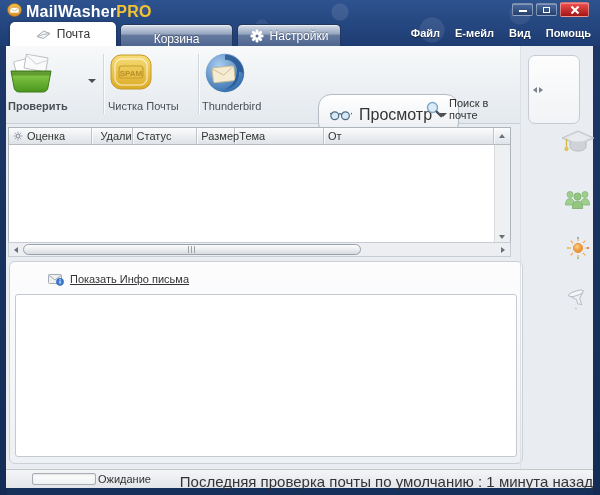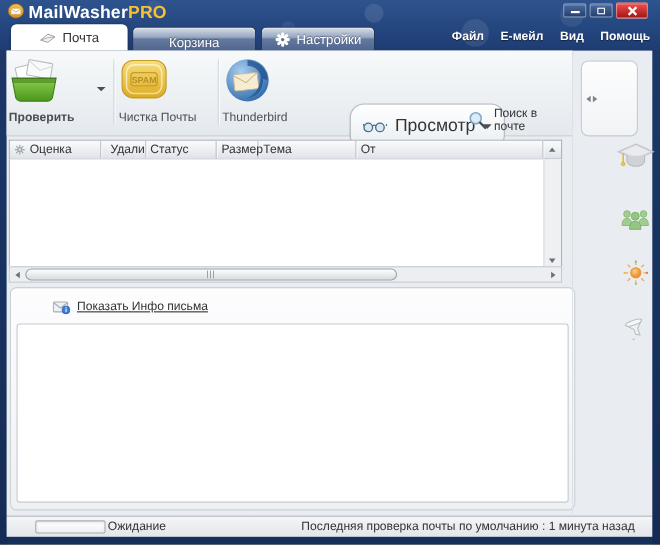--- a/index.html
+++ b/index.html
@@ -87,21 +87,21 @@
   .collapse-tab{position:absolute;left:7px;top:9px;width:52px;height:69px;border:1px solid #c6cbd3;border-radius:7px;
     background:linear-gradient(#fdfdfd,#f1f3f6);cursor:pointer;}
   .collapse-grip{position:absolute;left:4px;top:31px;display:flex;gap:2px;align-items:center;}
   .side-icon{position:absolute;cursor:pointer;opacity:.95;}
   
   .statusbar{position:absolute;left:6px;top:469px;width:587px;height:19px;
     background:linear-gradient(#f4f5f7,#e2e5e9);border-top:1px solid #c3c8ce;}
   .progress{position:absolute;left:26px;top:3px;width:64px;height:12px;border:1px solid #a9aeb6;border-radius:2px;
     background:linear-gradient(#fff,#eef0f2);box-shadow:inset 0 1px 2px rgba(0,0,0,.12);}
   .status-text{position:absolute;left:92px;top:3px;font-size:11px;color:#333;}
-  .status-right{position:absolute;right:16px;top:3px;font-size:11px;color:#333;}
+  .status-right{position:absolute;right:0;top:3px;font-size:15px;color:#333;}
 </style>
 </head>
 <body>
 
 <div class="frame">
   <div class="chrome"></div>
   <div class="side-border" style="left:0;"></div>
   <div class="side-border" style="left:593px;"></div>
 
   <div class="titlebar">

